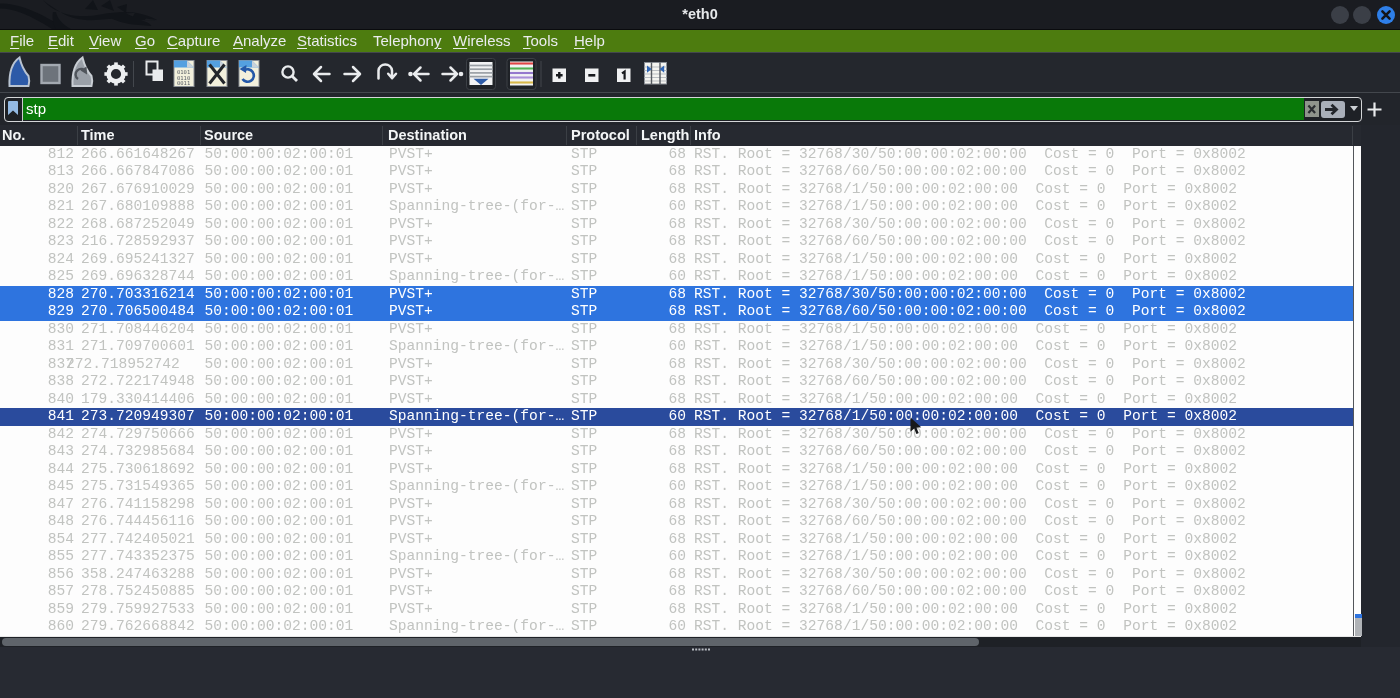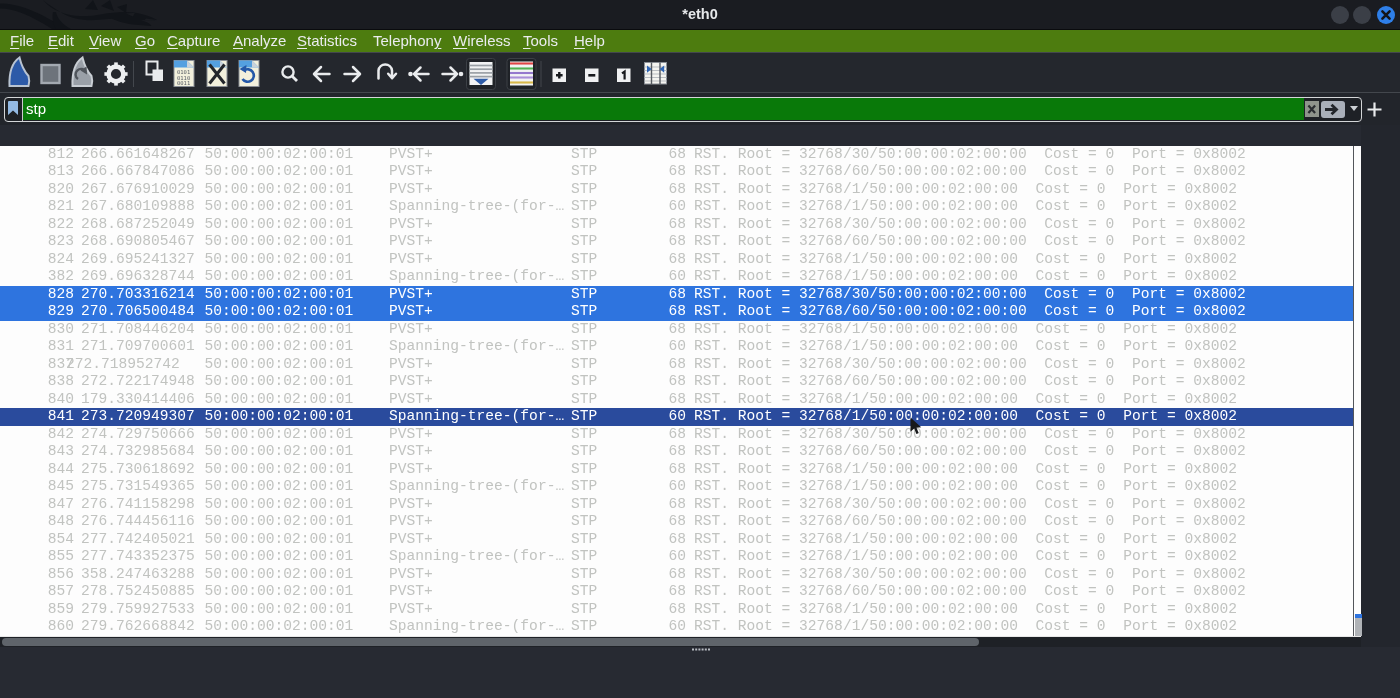--- a/index.html
+++ b/index.html
@@ -200,20 +200,36 @@
           </svg></div>
 <div id="abtn"><svg width="24" height="17">
             <path d="M4,8.5 h12 M10.5,3.8 L15.5,8.5 L10.5,13.2" stroke="#23262b" stroke-width="2.8" fill="none" stroke-linejoin="miter"></path>
           </svg></div>
 <div id="caret"></div>
 </div>
 <svg id="fplus" width="15" height="15" style="position:absolute;left:1367px;top:9px">
         <path d="M7.5,0.5 V14.5 M0.5,7.5 H14.5" stroke="#e8eaec" stroke-width="2.2"></path>
       </svg>
 </div>
+<div class="abs" id="header">
+<span class="h" style="left:2px">No.</span>
+<span class="h" style="left:81px">Time</span>
+<span class="h" style="left:204px">Source</span>
+<span class="h" style="left:388px">Destination</span>
+<span class="h" style="left:571px">Protocol</span>
+<span class="h" style="left:641px">Length</span>
+<span class="h" style="left:694px">Info</span>
+<div class="hd" style="left:77px"></div>
+<div class="hd" style="left:200px"></div>
+<div class="hd" style="left:382px"></div>
+<div class="hd" style="left:566px"></div>
+<div class="hd" style="left:636px"></div>
+<div class="hd" style="left:690px"></div>
+<div class="hd" style="left:1352px"></div>
+</div>
 <div class="abs" id="rwing"></div>
 <div class="abs" id="list">
 <div class="r" style="top:0.00px">
         <span class="c n">812</span>
         <span class="c" style="left:81px">266.661648267</span>
         <span class="c" style="left:204.5px">50:00:00:02:00:01</span>
         <span class="c" style="left:389px">PVST+</span>
         <span class="c" style="left:571px">STP</span>
         <span class="c l">68</span>
         <span class="c" style="left:694px">RST. Root = 32768/30/50:00:00:02:00:00  Cost = 0  Port = 0x8002</span>
@@ -249,38 +265,38 @@
         <span class="c n">822</span>
         <span class="c" style="left:81px">268.687252049</span>
         <span class="c" style="left:204.5px">50:00:00:02:00:01</span>
         <span class="c" style="left:389px">PVST+</span>
         <span class="c" style="left:571px">STP</span>
         <span class="c l">68</span>
         <span class="c" style="left:694px">RST. Root = 32768/30/50:00:00:02:00:00  Cost = 0  Port = 0x8002</span>
       </div>
 <div class="r" style="top:87.41px">
         <span class="c n">823</span>
-        <span class="c" style="left:81px">268.690805467</span>
+        <span class="c" style="left:81px">216.728592937</span>
         <span class="c" style="left:204.5px">50:00:00:02:00:01</span>
         <span class="c" style="left:389px">PVST+</span>
         <span class="c" style="left:571px">STP</span>
         <span class="c l">68</span>
         <span class="c" style="left:694px">RST. Root = 32768/60/50:00:00:02:00:00  Cost = 0  Port = 0x8002</span>
       </div>
 <div class="r" style="top:104.89px">
         <span class="c n">824</span>
         <span class="c" style="left:81px">269.695241327</span>
         <span class="c" style="left:204.5px">50:00:00:02:00:01</span>
         <span class="c" style="left:389px">PVST+</span>
         <span class="c" style="left:571px">STP</span>
         <span class="c l">68</span>
         <span class="c" style="left:694px">RST. Root = 32768/1/50:00:00:02:00:00  Cost = 0  Port = 0x8002</span>
       </div>
 <div class="r" style="top:122.37px">
-        <span class="c n">382</span>
+        <span class="c n">825</span>
         <span class="c" style="left:81px">269.696328744</span>
         <span class="c" style="left:204.5px">50:00:00:02:00:01</span>
         <span class="c" style="left:389px">Spanning-tree-(for-…</span>
         <span class="c" style="left:571px">STP</span>
         <span class="c l">60</span>
         <span class="c" style="left:694px">RST. Root = 32768/1/50:00:00:02:00:00  Cost = 0  Port = 0x8002</span>
       </div>
 <div class="r hb" style="top:139.86px">
         <span class="c n">828</span>
         <span class="c" style="left:81px">270.703316214</span>

